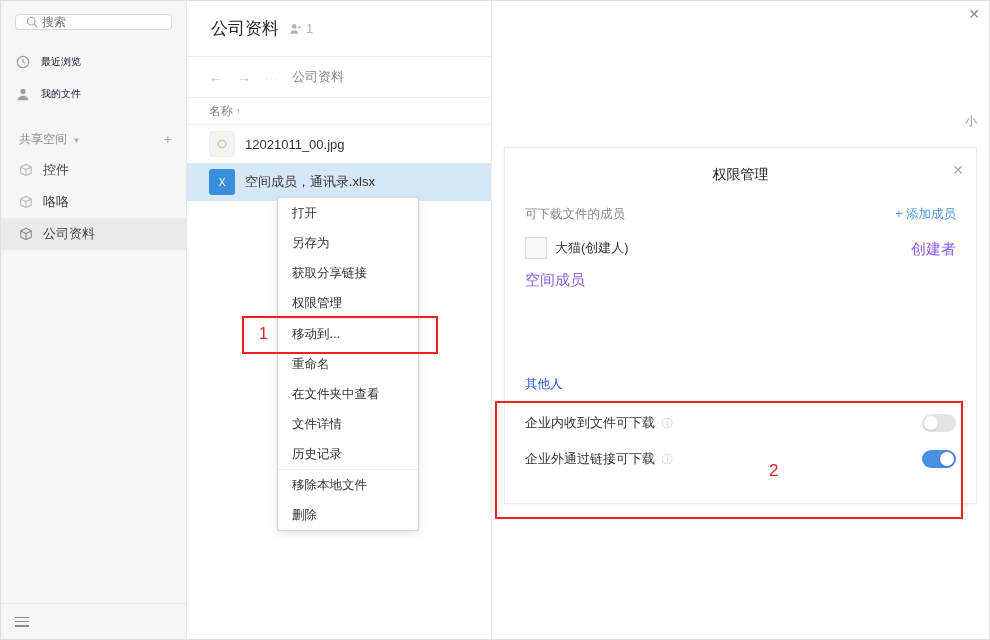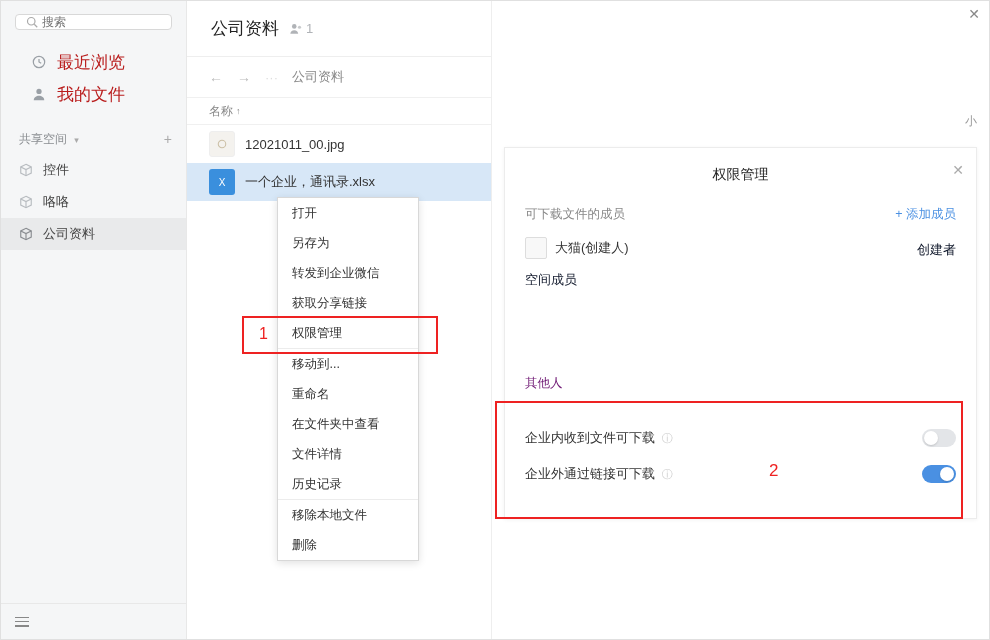--- a/index.html
+++ b/index.html
@@ -5,21 +5,21 @@
 * { box-sizing: border-box; margin: 0; padding: 0; font-family: "Microsoft YaHei", "PingFang SC", sans-serif; }
 body { width: 990px; height: 640px; background: #fff; overflow: hidden; position: relative; border: 1px solid #e0e0e0; }
 
 
 .sidebar { position: absolute; left: 0; top: 0; width: 186px; height: 100%; background: #f5f6f7; border-right: 1px solid #e8e8e8; }
 .search-box { margin: 13px 14px 10px 14px; height: 16px; background: #fff; border: 1px solid #d8d8d8; border-radius: 4px; display: flex; align-items: center; padding: 0 10px; }
 .search-box .sicon { color: #aaa; font-size: 12px; margin-right: 4px; }
 .search-box input { border: none; outline: none; font-size: 12px; color: #999; width: 100%; background: transparent; }
 
 .nav-section { padding-top: 6px; }
-.nav-item { display: flex; align-items: center; height: 32px; padding: 0 30px; font-size: 17px; color: #b91c1c; cursor: pointer; }
+.nav-item { display: flex; align-items: center; height: 32px; padding: 0 14px; font-size: 10px; color: #0f172a; cursor: pointer; }
 .nav-item .nicon { width: 16px; height: 16px; margin-right: 10px; display: inline-flex; align-items: center; justify-content: center; color: #9aa0a6; }
 
 .section-head { display: flex; align-items: center; justify-content: space-between; height: 30px; padding: 0 14px 0 18px; font-size: 12px; color: #8a8d91; margin-top: 14px; gap: 32px; }
 .section-head .chev { font-size: 9px; color: #aaa; margin-left: 4px; }
 .section-head .plus { color: #aaa; font-size: 14px; cursor: pointer; }
 
 .space-item { display: flex; align-items: center; height: 32px; padding: 0 18px; font-size: 13px; color: #444; cursor: pointer; }
 .space-item .cube { width: 14px; height: 14px; margin-right: 10px; display: inline-flex; color: #b8bcc0; }
 .space-item.active { background: #e9eaeb; }
 
@@ -68,24 +68,24 @@
 
 .perm-row-head { display: flex; justify-content: space-between; align-items: flex-start; padding: 4px 20px 8px 20px; font-size: 12.5px; gap: 45px; }
 .perm-row-head .left { color: #888; }
 .perm-row-head .add { color: #4a90e2; cursor: pointer; }
 
 .member-row { display: flex; justify-content: space-between; align-items: flex-end; padding: 6px 20px; font-size: 13px; }
 .member-row .ml { display: flex; align-items: center; gap: 8px; color: #333; }
 .member-row .avatar { width: 22px; height: 22px; border: 1px solid #ddd; background: #f8f8f8; border-radius: 2px; }
 .member-row .folder { width: 22px; height: 20px; background: #5aa7f0; border-radius: 2px; position: relative; }
 .member-row .folder::before { content: ""; position: absolute; left: 0; top: -3px; width: 10px; height: 4px; background: #5aa7f0; border-radius: 2px 2px 0 0; }
-.member-row .role { color: #0f172a; font-size: 13px; }
+.member-row .role { color: #8b5cf6; font-size: 15px; }
 
 .others-block { margin-top: 80px; padding: 0 20px; }
-.others-title { font-size: 12.5px; color: #701a75; margin-bottom: 28px; }
+.others-title { font-size: 12.5px; color: #1d4ed8; margin-bottom: 12px; }
 .toggle-row { display: flex; justify-content: space-between; align-items: center; height: 36px; font-size: 13px; color: #333; }
 .toggle-row .info-icon { color: #ccc; font-size: 11px; margin-left: 3px; }
 
 .switch { width: 34px; height: 18px; border-radius: 9px; position: relative; cursor: pointer; }
 .switch.off { background: #e3e5e8; }
 .switch.on { background: #4a90e2; }
 .switch .knob { position: absolute; top: 2px; width: 14px; height: 14px; background: #fff; border-radius: 50%; box-shadow: 0 1px 2px rgba(0,0,0,0.15); }
 .switch.off .knob { left: 2px; }
 .switch.on .knob { right: 2px; }
 
@@ -204,28 +204,27 @@
   <div class="file-row">
     <span class="fileicon jpg">
       <svg width="12" height="12" viewBox="0 0 16 16" fill="none" stroke="#cbbfa5" stroke-width="1.4">
           <circle cx="8" cy="8" r="5"></circle>
         </svg>
     </span>
     <span>12021011_00.jpg</span>
   </div>
   <div class="file-row selected">
     <span class="fileicon xlsx">X</span>
-    <span>一个企业，通讯录.xlsx</span>
+    <span>空间成员，通讯录.xlsx</span>
   </div>
 </div>
 
 <div class="context-menu">
   <div class="mi">打开</div>
   <div class="mi">另存为</div>
-  <div class="mi">转发到企业微信</div>
   <div class="mi">获取分享链接</div>
   <div class="mi">权限管理</div>
   <div class="divider"></div>
   <div class="mi">移动到...</div>
   <div class="mi">重命名</div>
   <div class="mi">在文件夹中查看</div>
   <div class="mi">文件详情</div>
   <div class="mi">历史记录</div>
   <div class="divider"></div>
   <div class="mi">移除本地文件</div>

